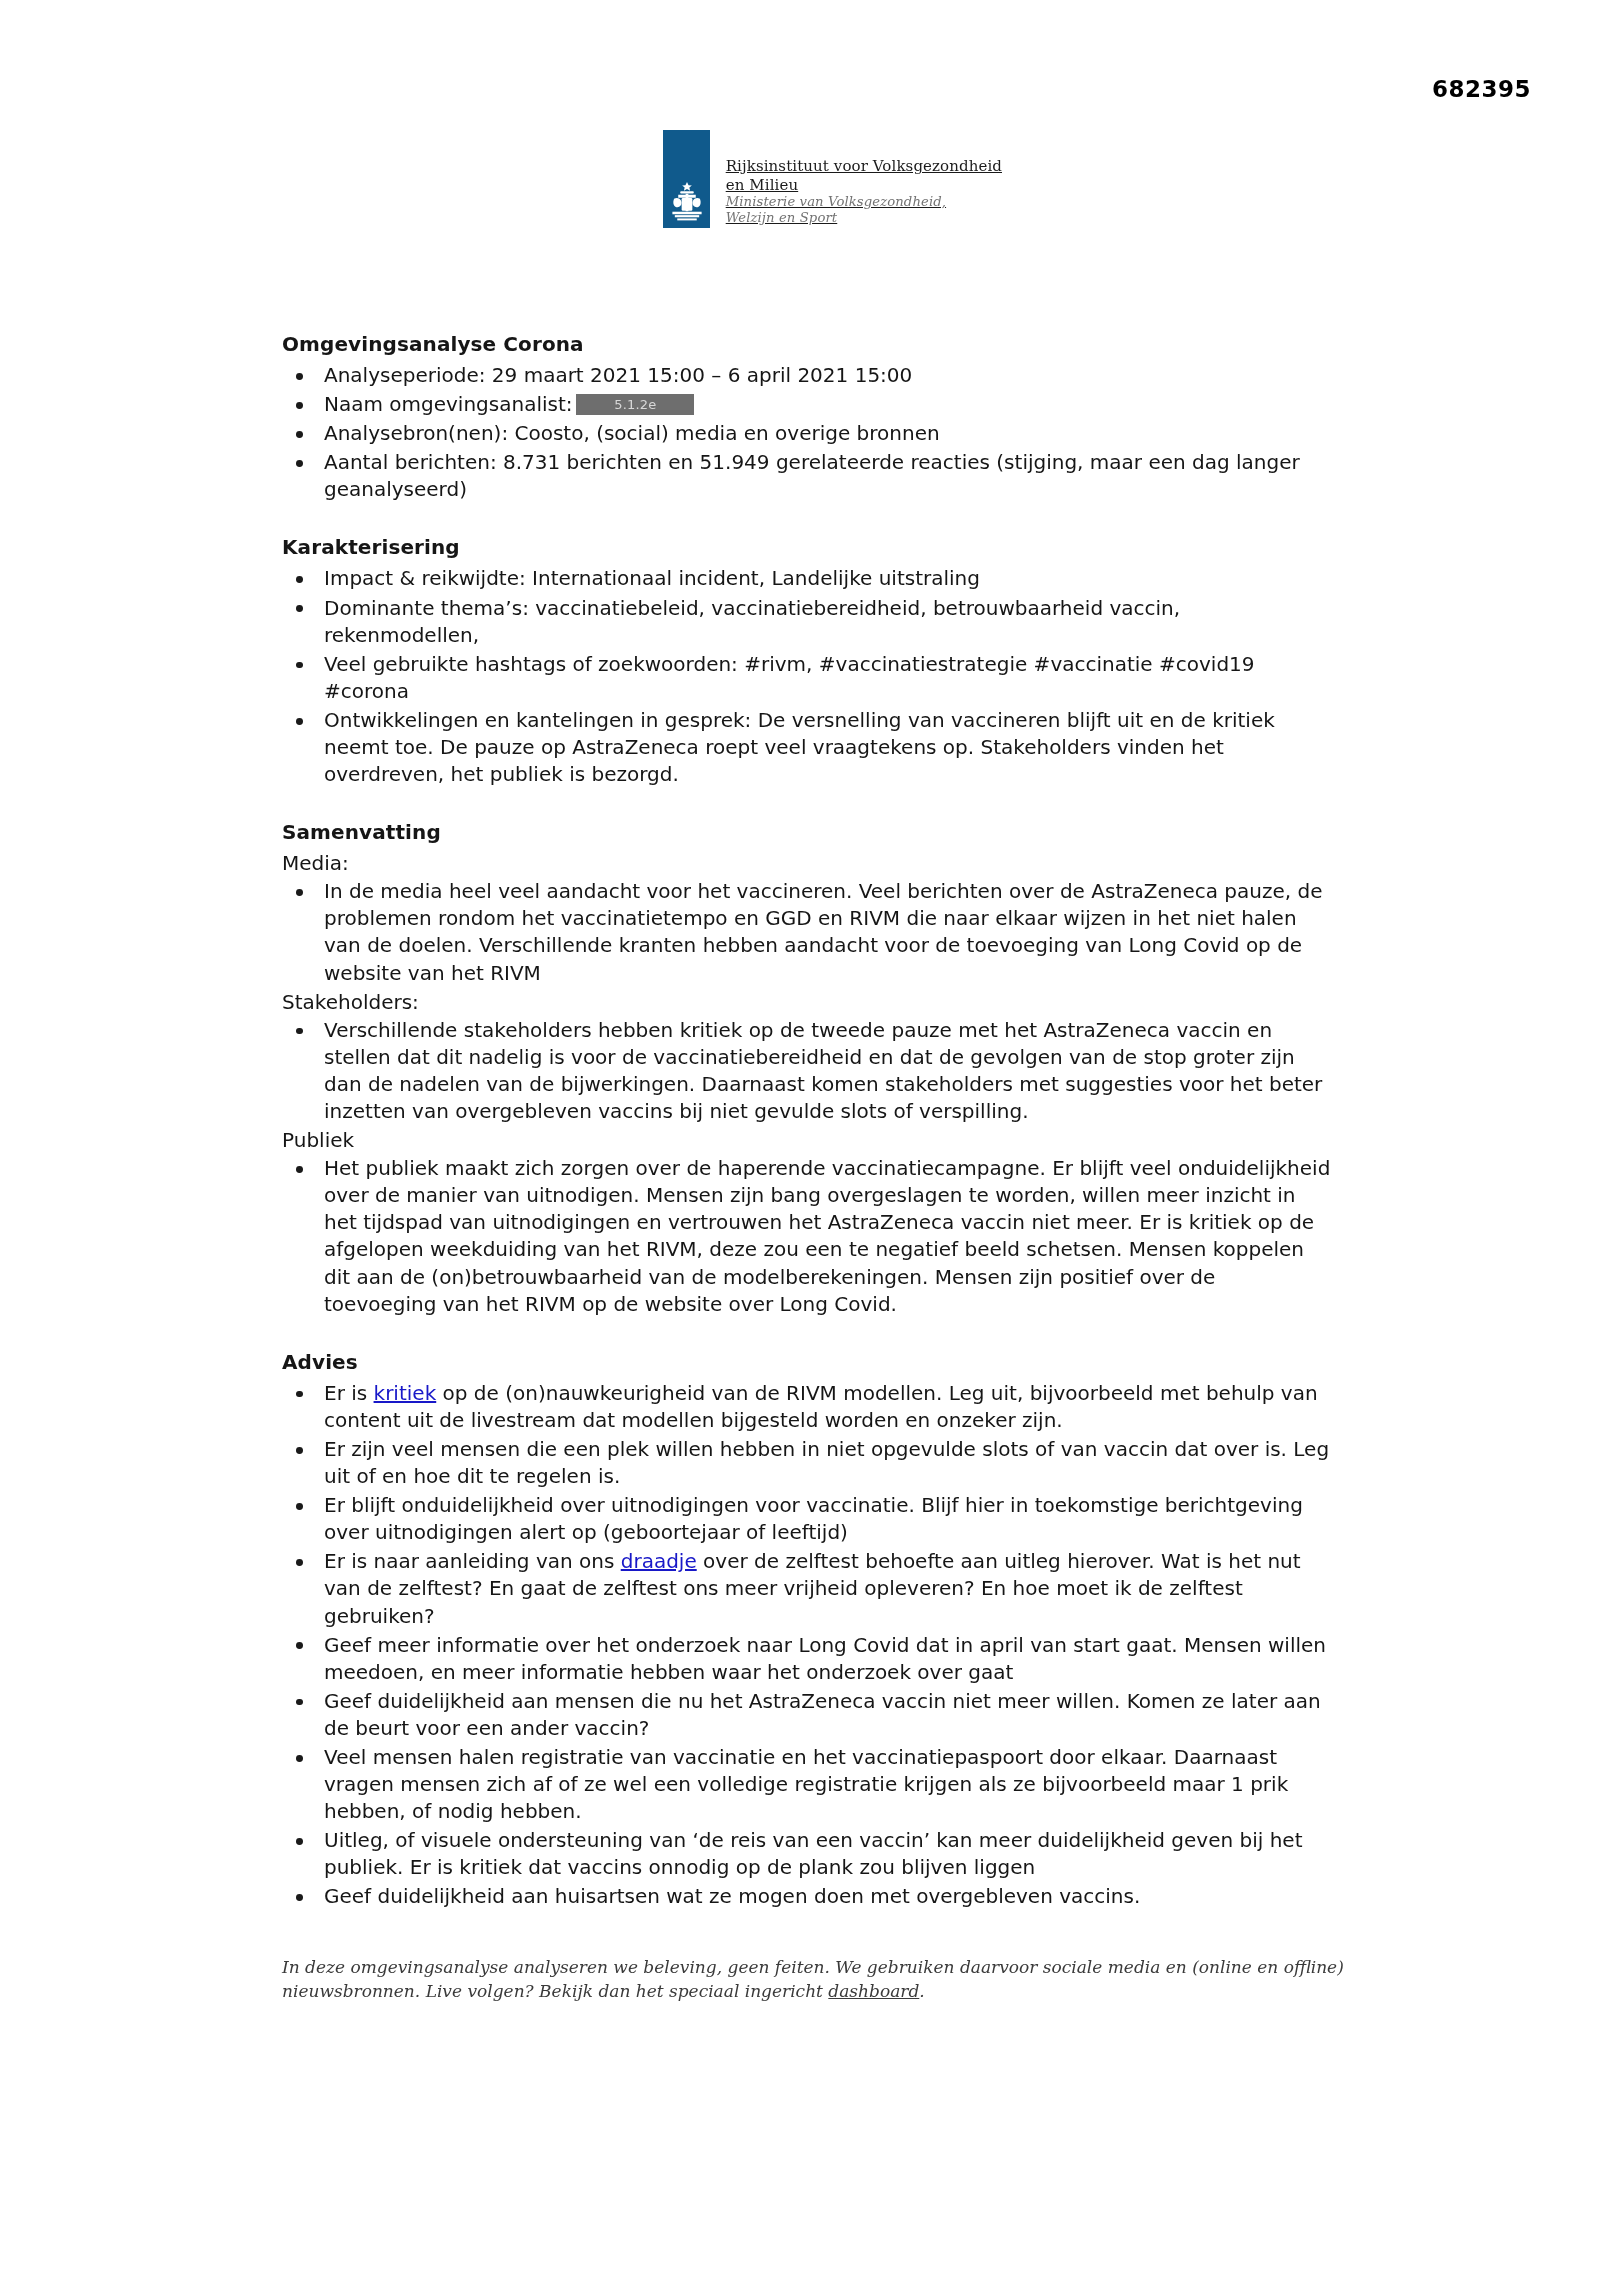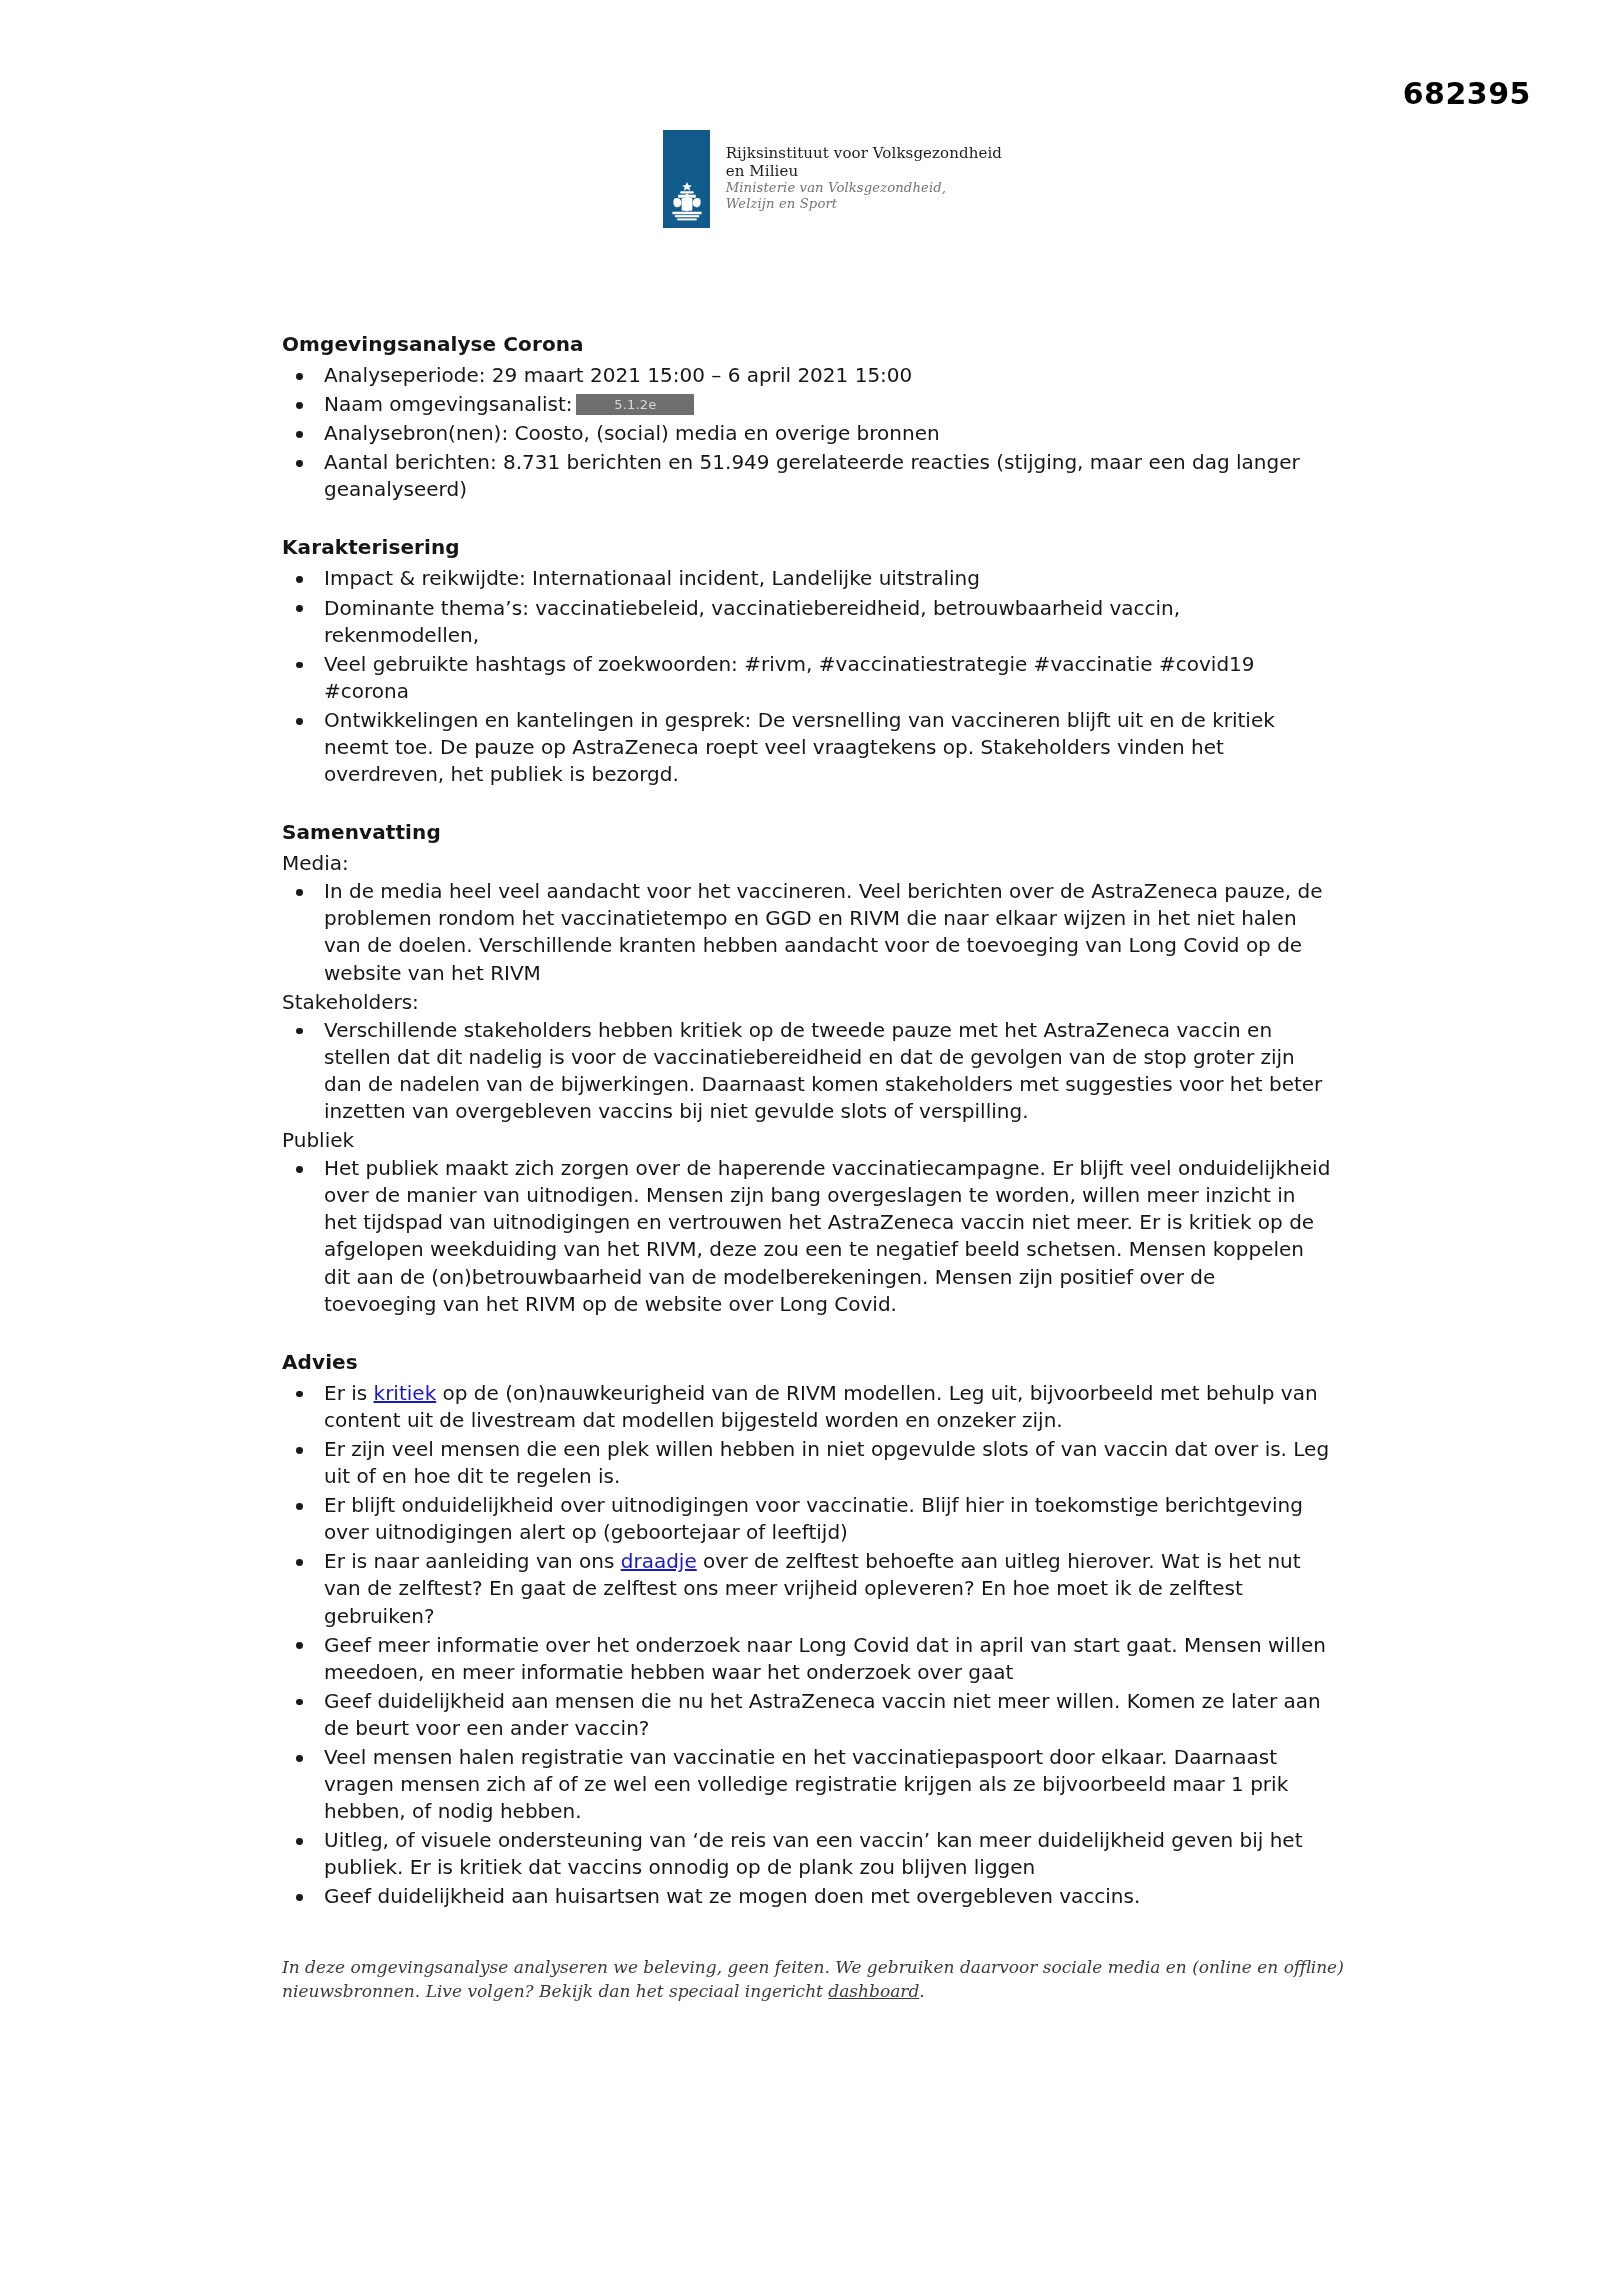--- a/index.html
+++ b/index.html
@@ -21,33 +21,34 @@
     inset: 0;
     background: #ffffff;
   }
 
   
   .doc-id {
     position: absolute;
     top: 76px;
     right: 90px;
     font-family: "DejaVu Sans", sans-serif;
-    font-size: 30px;
+    font-size: 23px;
     font-weight: 700;
     letter-spacing: 0.5px;
     color: #000;
   }
 
   
   .logo-block {
     position: absolute;
     left: 663px;
     top: 130px;
     display: flex;
-    align-items: center;
+    align-items: flex-end;
+    text-decoration: underline;
   }
   .logo-bar {
     width: 47px;
     height: 98px;
     background: #105a8c;
     position: relative;
     flex: none;
   }
   .logo-crest {
     position: absolute;

